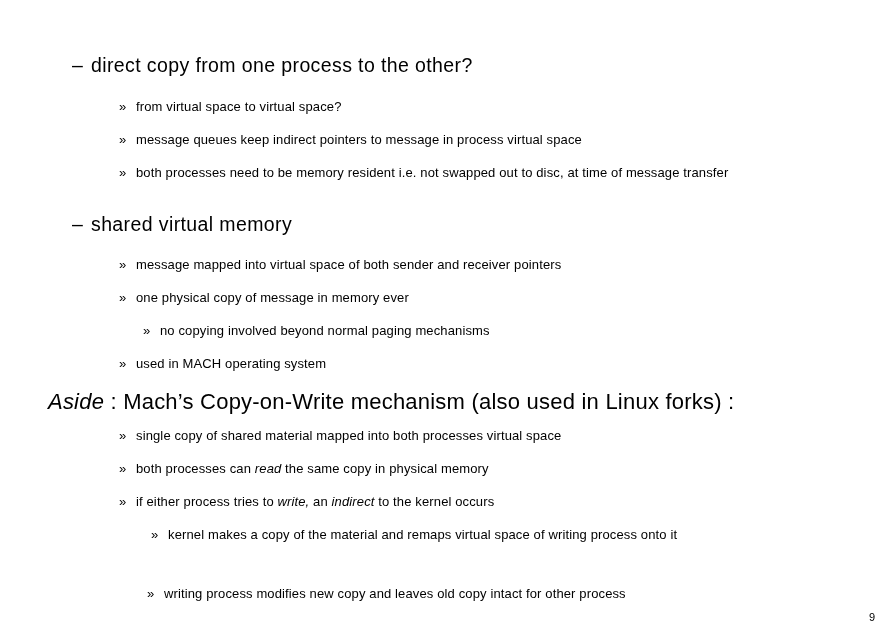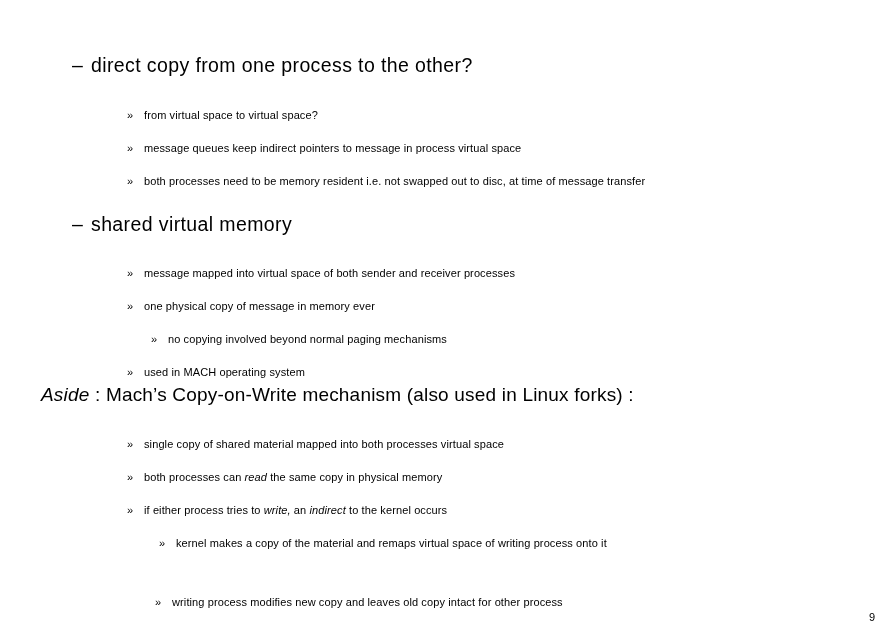--- a/index.html
+++ b/index.html
@@ -44,41 +44,41 @@
   }
   .lvl1 .mark {
     display: inline-block;
     width: 19px;
     text-indent: 0;
   }
 
   
   .lvl2 {
     position: relative;
-    font-size: 11px;
+    font-size: 13px;
     line-height: 22px;
     padding-left: 128px;
     text-indent: -17px;
-    margin: 16px;
+    margin: 8px;
     white-space: pre-wrap;
     letter-spacing: 0.01em;
   }
   .lvl2 .mark {
     display: inline-block;
     width: 17px;
     text-indent: 0;
   }
 
   
   .aside-line {
     position: relative;
-    font-size: 19px;
+    font-size: 22px;
     line-height: 25px;
     padding-left: 41px;
-    margin: 0;
+    margin: 7px;
     letter-spacing: 0.01em;
   }
   .aside-line .ital {
     font-style: italic;
   }
 
   .ital { font-style: italic; }
 
   .pagenum {
     position: absolute;
@@ -113,21 +113,21 @@
 
     <div class="row" style="top:154px; width:845px;">
       <p class="lvl2"><span class="mark">»</span><span>both processes need to be memory resident i.e. not swapped out to disc, at time of message transfer</span></p>
     </div>
 
     <div class="row" style="top:213px;">
       <p class="lvl1"><span class="mark">–</span><span>shared virtual memory</span></p>
     </div>
 
     <div class="row" style="top:246px;">
-      <p class="lvl2"><span class="mark">»</span><span>message mapped into virtual space of both sender and receiver processes</span></p>
+      <p class="lvl2"><span class="mark">»</span><span>message mapped into virtual space of both sender and receiver pointers</span></p>
     </div>
 
     <div class="row" style="top:279px;">
       <p class="lvl2"><span class="mark">»</span><span>one physical copy of message in memory ever</span></p>
     </div>
 
     <div class="row" style="top:312px;padding-left:24px;">
       <p class="lvl2"><span class="mark">»</span><span>no copying involved beyond normal paging mechanisms</span></p>
     </div>
 

